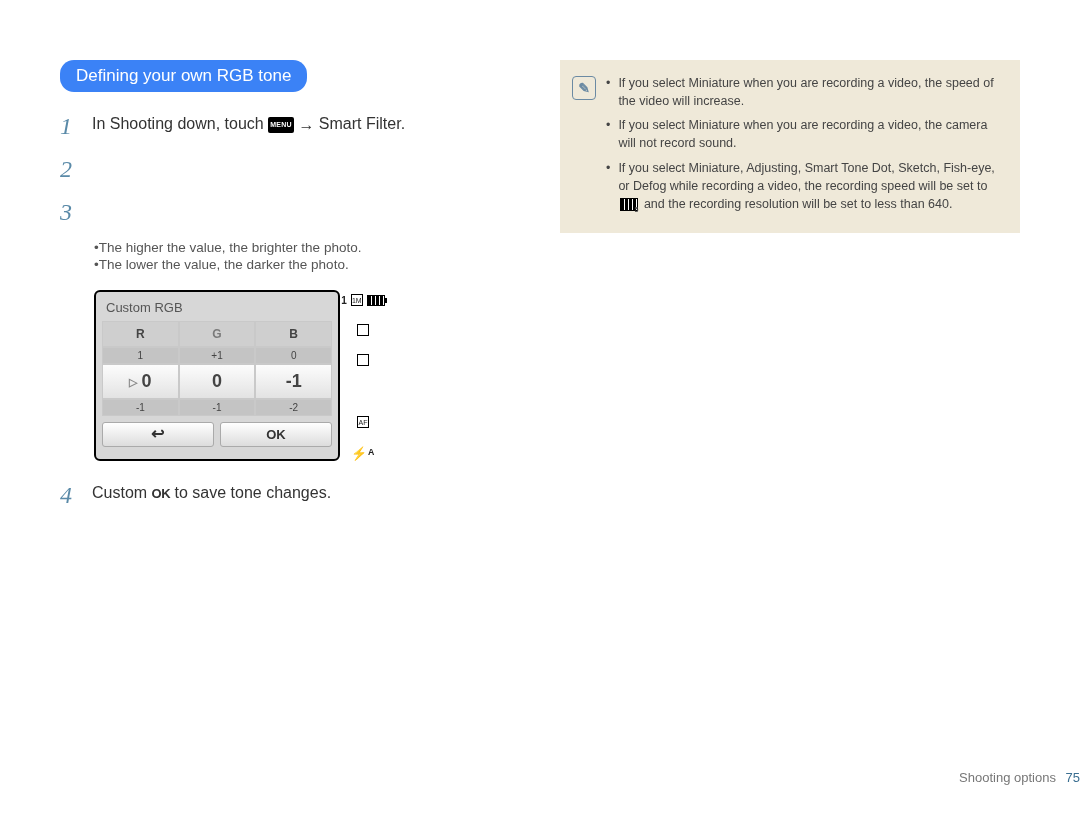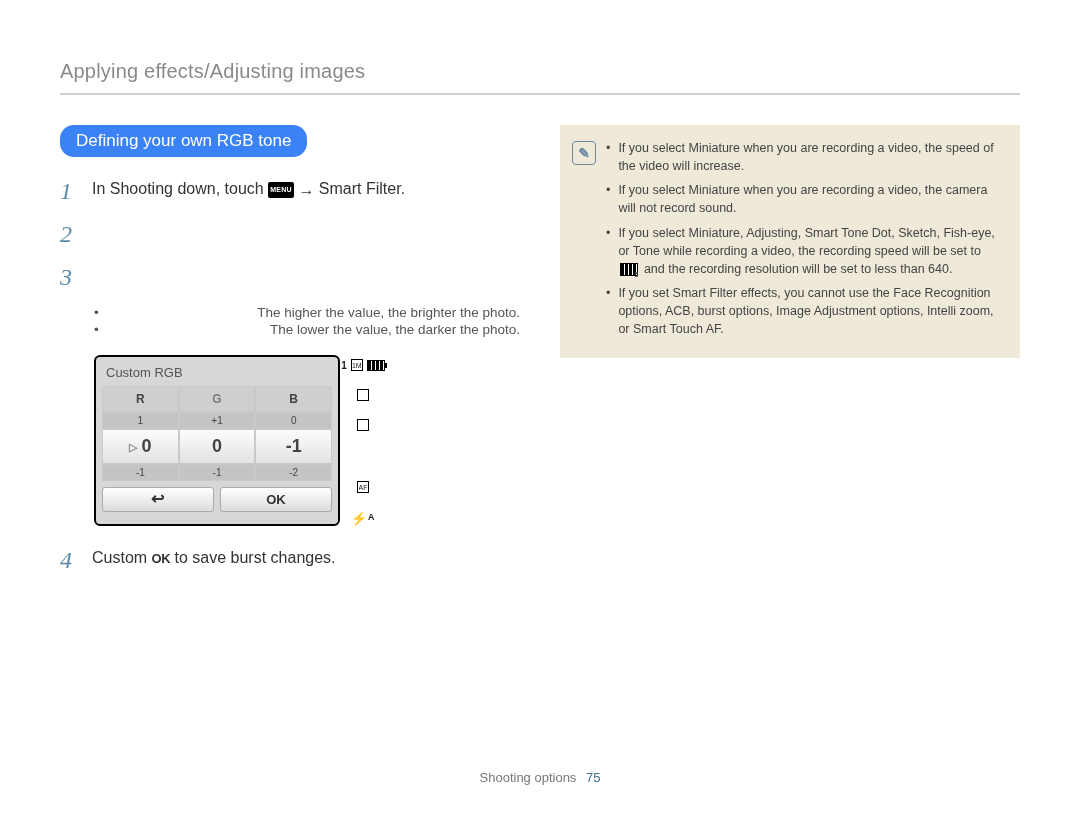--- a/index.html
+++ b/index.html
@@ -66,23 +66,21 @@
     line-height: 1.2;
   }
   .step-body b { font-weight: 400; }
   .step-sub {
     margin: 4px 0 0 34px;
     font-size: 13.5px;
     color: #555;
   }
   .step-sub .bullet-row {
     display: flex;
-    gap: 8px;
     margin: 2px 0;
-    justify-content: space-between;
   }
   .step-sub .bullet-dot::before {
     content: "•";
     display: inline-block;
   }
   .menu-chip {
     display: inline-flex;
     align-items: center;
     justify-content: center;
     background: #000;
@@ -265,31 +263,30 @@
     position:absolute;
     right:-1px; bottom:-5px;
     font-size:7px; font-weight:700;
   }
 
   .footer {
     position: absolute;
     bottom: 30px;
     left: 0;
     width: 100%;
-    text-align: center;
+    text-align: right;
     font-size: 13px;
     color: #777;
   }
   .footer .pagenum { color: #3b6f91; margin-left: 6px; }
 </style>
 </head>
 <body>
 
 <div class="page">
-  <div class="page-header">Applying effects/Adjusting images</div>
 
   <div class="columns">
     <div class="col-left">
       <div class="pill">Defining your own RGB tone</div>
 
       
       <div class="step">
         <div class="step-num">1</div>
         <div class="step-body">
           <span>In Shooting down, touch </span>
@@ -363,21 +360,21 @@
           <span style="font-size:13px;font-weight:700">⚡ᴬ</span>
         </div>
       </div>
 
       
       <div class="step">
         <div class="step-num">4</div>
         <div class="step-body">
           <span>Custom </span>
           <span class="ok-chip">OK</span>
-          <span> to save burst changes.</span>
+          <span> to save tone changes.</span>
         </div>
       </div>
     </div>
 
     <div class="col-right">
       <div class="note-box">
         <div class="note-icon">✎</div>
         <div class="note-list">
           <div class="bullet-row">
             <span class="bullet-dot"></span>
@@ -397,31 +394,27 @@
           </div>
           <div class="bullet-row">
             <span class="bullet-dot"></span>
             <span>
               <span>If you select </span>
               <b>Miniature</b><span>, </span>
               <b>Adjusting</b><span>, </span>
               <b>Smart Tone Dot</b><span>, </span>
               <b>Sketch</b><span>, </span>
               <b>Fish-eye</b><span>, or </span>
-              <b>Tone</b>
+              <b>Defog</b>
               <span> while recording a video, the recording speed will be set to </span>
               <span class="rec-icon"></span>
               <span> and the recording resolution will be set to less than </span>
               <b>640</b><span>.</span>
             </span>
           </div>
-          <div class="bullet-row">
-            <span class="bullet-dot"></span>
-            <span>If you set Smart Filter effects, you cannot use the Face Recognition options, ACB, burst options, Image Adjustment options, Intelli zoom, or Smart Touch AF.</span>
-          </div>
         </div>
       </div>
     </div>
   </div>
 
   <div class="footer">
     <span>Shooting options</span>
     <span class="pagenum">75</span>
   </div>
 </div>

